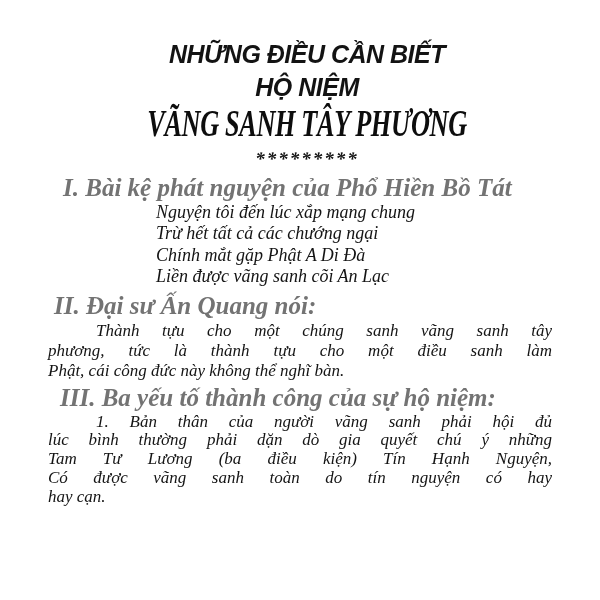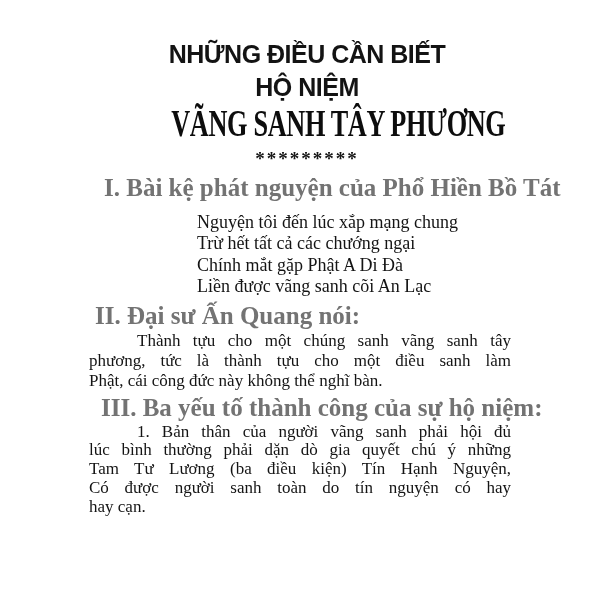--- a/index.html
+++ b/index.html
@@ -5,21 +5,21 @@
   html, body { margin: 0; padding: 0; background: #ffffff; }
   .page {
     position: relative;
     width: 600px;
     height: 600px;
     background: #ffffff;
     color: #111111;
     overflow: hidden;
     font-family: "Liberation Serif", "DejaVu Serif", serif;
   }
-  .content { padding: 0 89px; }
+  .content { padding: 0 48px; font-style: italic; }
 
   
   .doc-header { text-align: center; padding-top: 38px; padding-left: 14px; }
   .title-sans {
     font-family: "Liberation Sans", "DejaVu Sans", sans-serif;
     font-weight: 700;
     font-size: 25px;
     line-height: 33px;
     letter-spacing: -0.5px;
     color: #131313;
@@ -51,21 +51,21 @@
     font-size: 25px;
     line-height: 26px;
     color: #737373;
     white-space: nowrap;
   }
   .sec-heading.h-i   { margin-top: 8px; margin-left: 15px; }
   .sec-heading.h-ii  { margin-top: 5px; margin-left: 6px; }
   .sec-heading.h-iii { margin-top: 4px; margin-left: 12px; }
 
   
-  .verse { margin-top: 11px; margin-left: 108px; }
+  .verse { margin-top: 1px; margin-left: 108px; }
   .verse-line {
     font-size: 18px;
     line-height: 21.4px;
     white-space: nowrap;
     color: #141414;
   }
 
   
   .para { margin-top: 2px; }
   .jline {
@@ -114,19 +114,19 @@
         <div class="jline last">Phật, cái công đức này không thể nghĩ bàn.</div>
       </div>
     </section>
 
     <section>
       <div class="sec-heading h-iii">III. Ba yếu tố thành công của sự hộ niệm:</div>
       <div class="para para-iii">
         <div class="jline first">1. Bản thân của người vãng sanh phải hội đủ</div>
         <div class="jline">lúc bình thường phải dặn dò gia quyết chú ý những</div>
         <div class="jline">Tam Tư Lương (ba điều kiện) Tín Hạnh Nguyện,</div>
-        <div class="jline">Có được người sanh toàn do tín nguyện có hay</div>
+        <div class="jline">Có được vãng sanh toàn do tín nguyện có hay</div>
         <div class="jline last">hay cạn.</div>
       </div>
     </section>
 
   </div>
 </div>
 
 </body></html>

